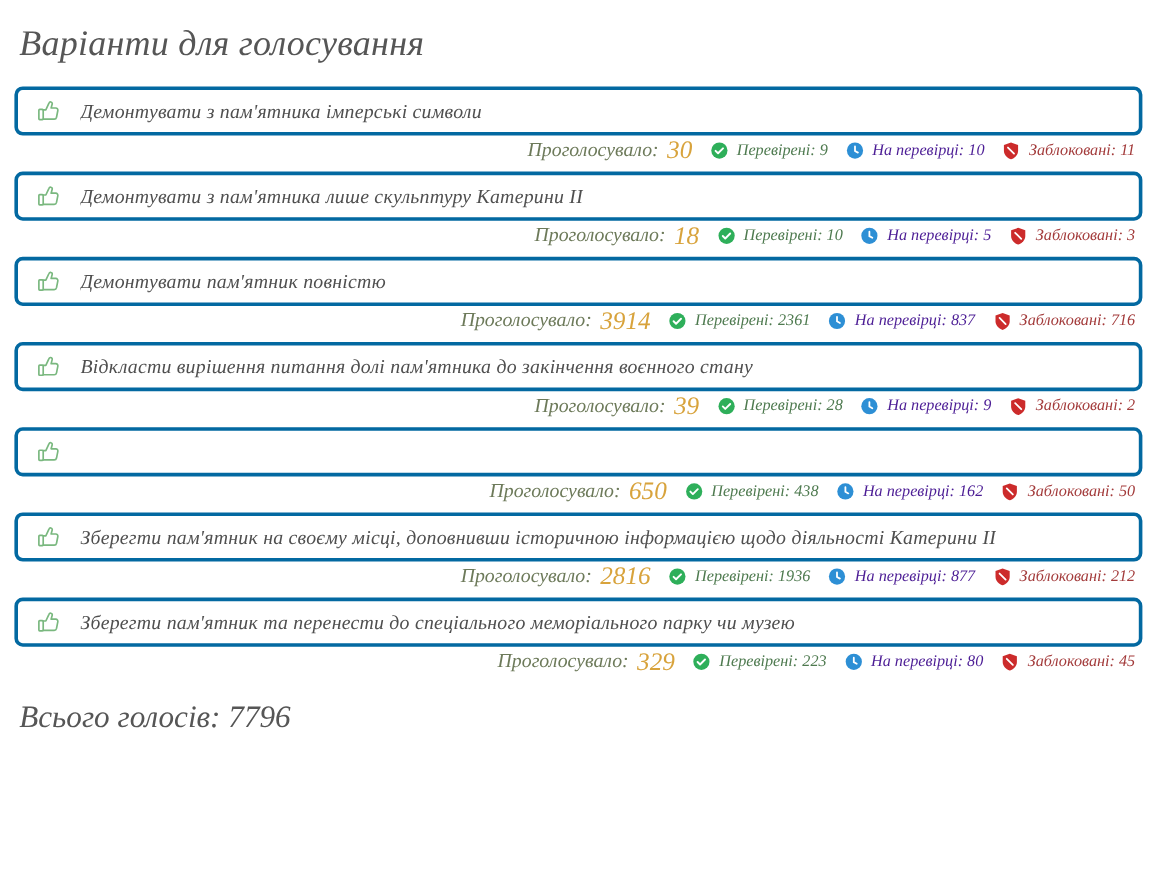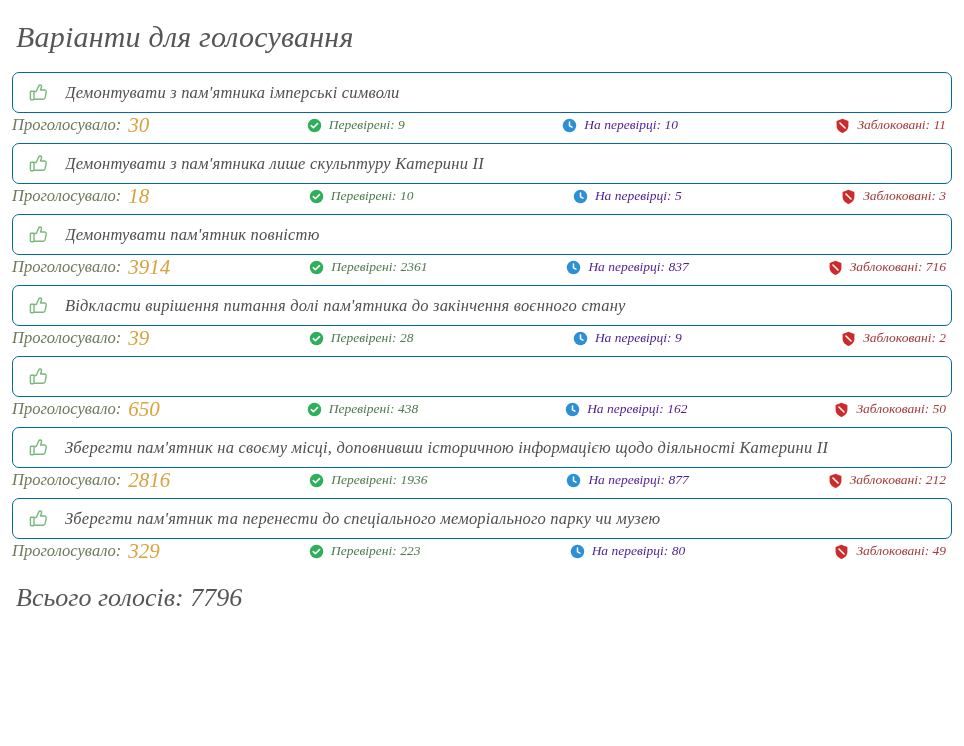--- a/index.html
+++ b/index.html
@@ -31,21 +31,21 @@
     font-weight: normal;
   }
   .options {
     display: flex;
     flex-direction: column;
   }
   .option-block {
     margin-bottom: 4px;
   }
   .option-card {
-    border: 1px solid #0369a1;
+    border: 3px solid #0369a1;
     border-radius: 7px;
     background: #ffffff;
     height: 41px;
     display: flex;
     align-items: center;
     padding: 0 14px;
     box-sizing: border-box;
   }
   .thumb-icon {
     width: 24px;
@@ -63,21 +63,21 @@
     font-style: italic;
     font-size: 16.5px;
     color: #4f4f4f;
     letter-spacing: 0.2px;
     white-space: nowrap;
     overflow: hidden;
   }
   .stats-row {
     display: flex;
     align-items: center;
-    justify-content: space-between;
+    justify-content: flex-end;
     gap: 15px;
     padding: 7px 6px 9px 0;
     height: 26px;
     box-sizing: border-box;
   }
   .stat {
     display: flex;
     align-items: center;
     white-space: nowrap;
   }
@@ -431,21 +431,21 @@
           </span>
           <span class="stat-text pending"><span>На перевірці:</span> <span>80</span></span>
         </span>
         <span class="stat">
           <span class="badge-icon">
             <svg width="15" height="15" viewBox="0 0 16 16">
                 <path d="M8 .9l6.3 2.2v5.1c0 3.6-2.6 6.3-6.3 7.8-3.7-1.5-6.3-4.2-6.3-7.8V3.1z" fill="#cc2b2b"></path>
                 <path d="M5.3 5.3l5.4 5.4" fill="none" stroke="#ffffff" stroke-width="1.6" stroke-linecap="round"></path>
               </svg>
           </span>
-          <span class="stat-text blocked"><span>Заблоковані:</span> <span>49</span></span>
+          <span class="stat-text blocked"><span>Заблоковані:</span> <span>45</span></span>
         </span>
       </div>
     </div>
 
   </div>
 
   <div class="total">Всього голосів: 7796</div>
 
 </div>
 

